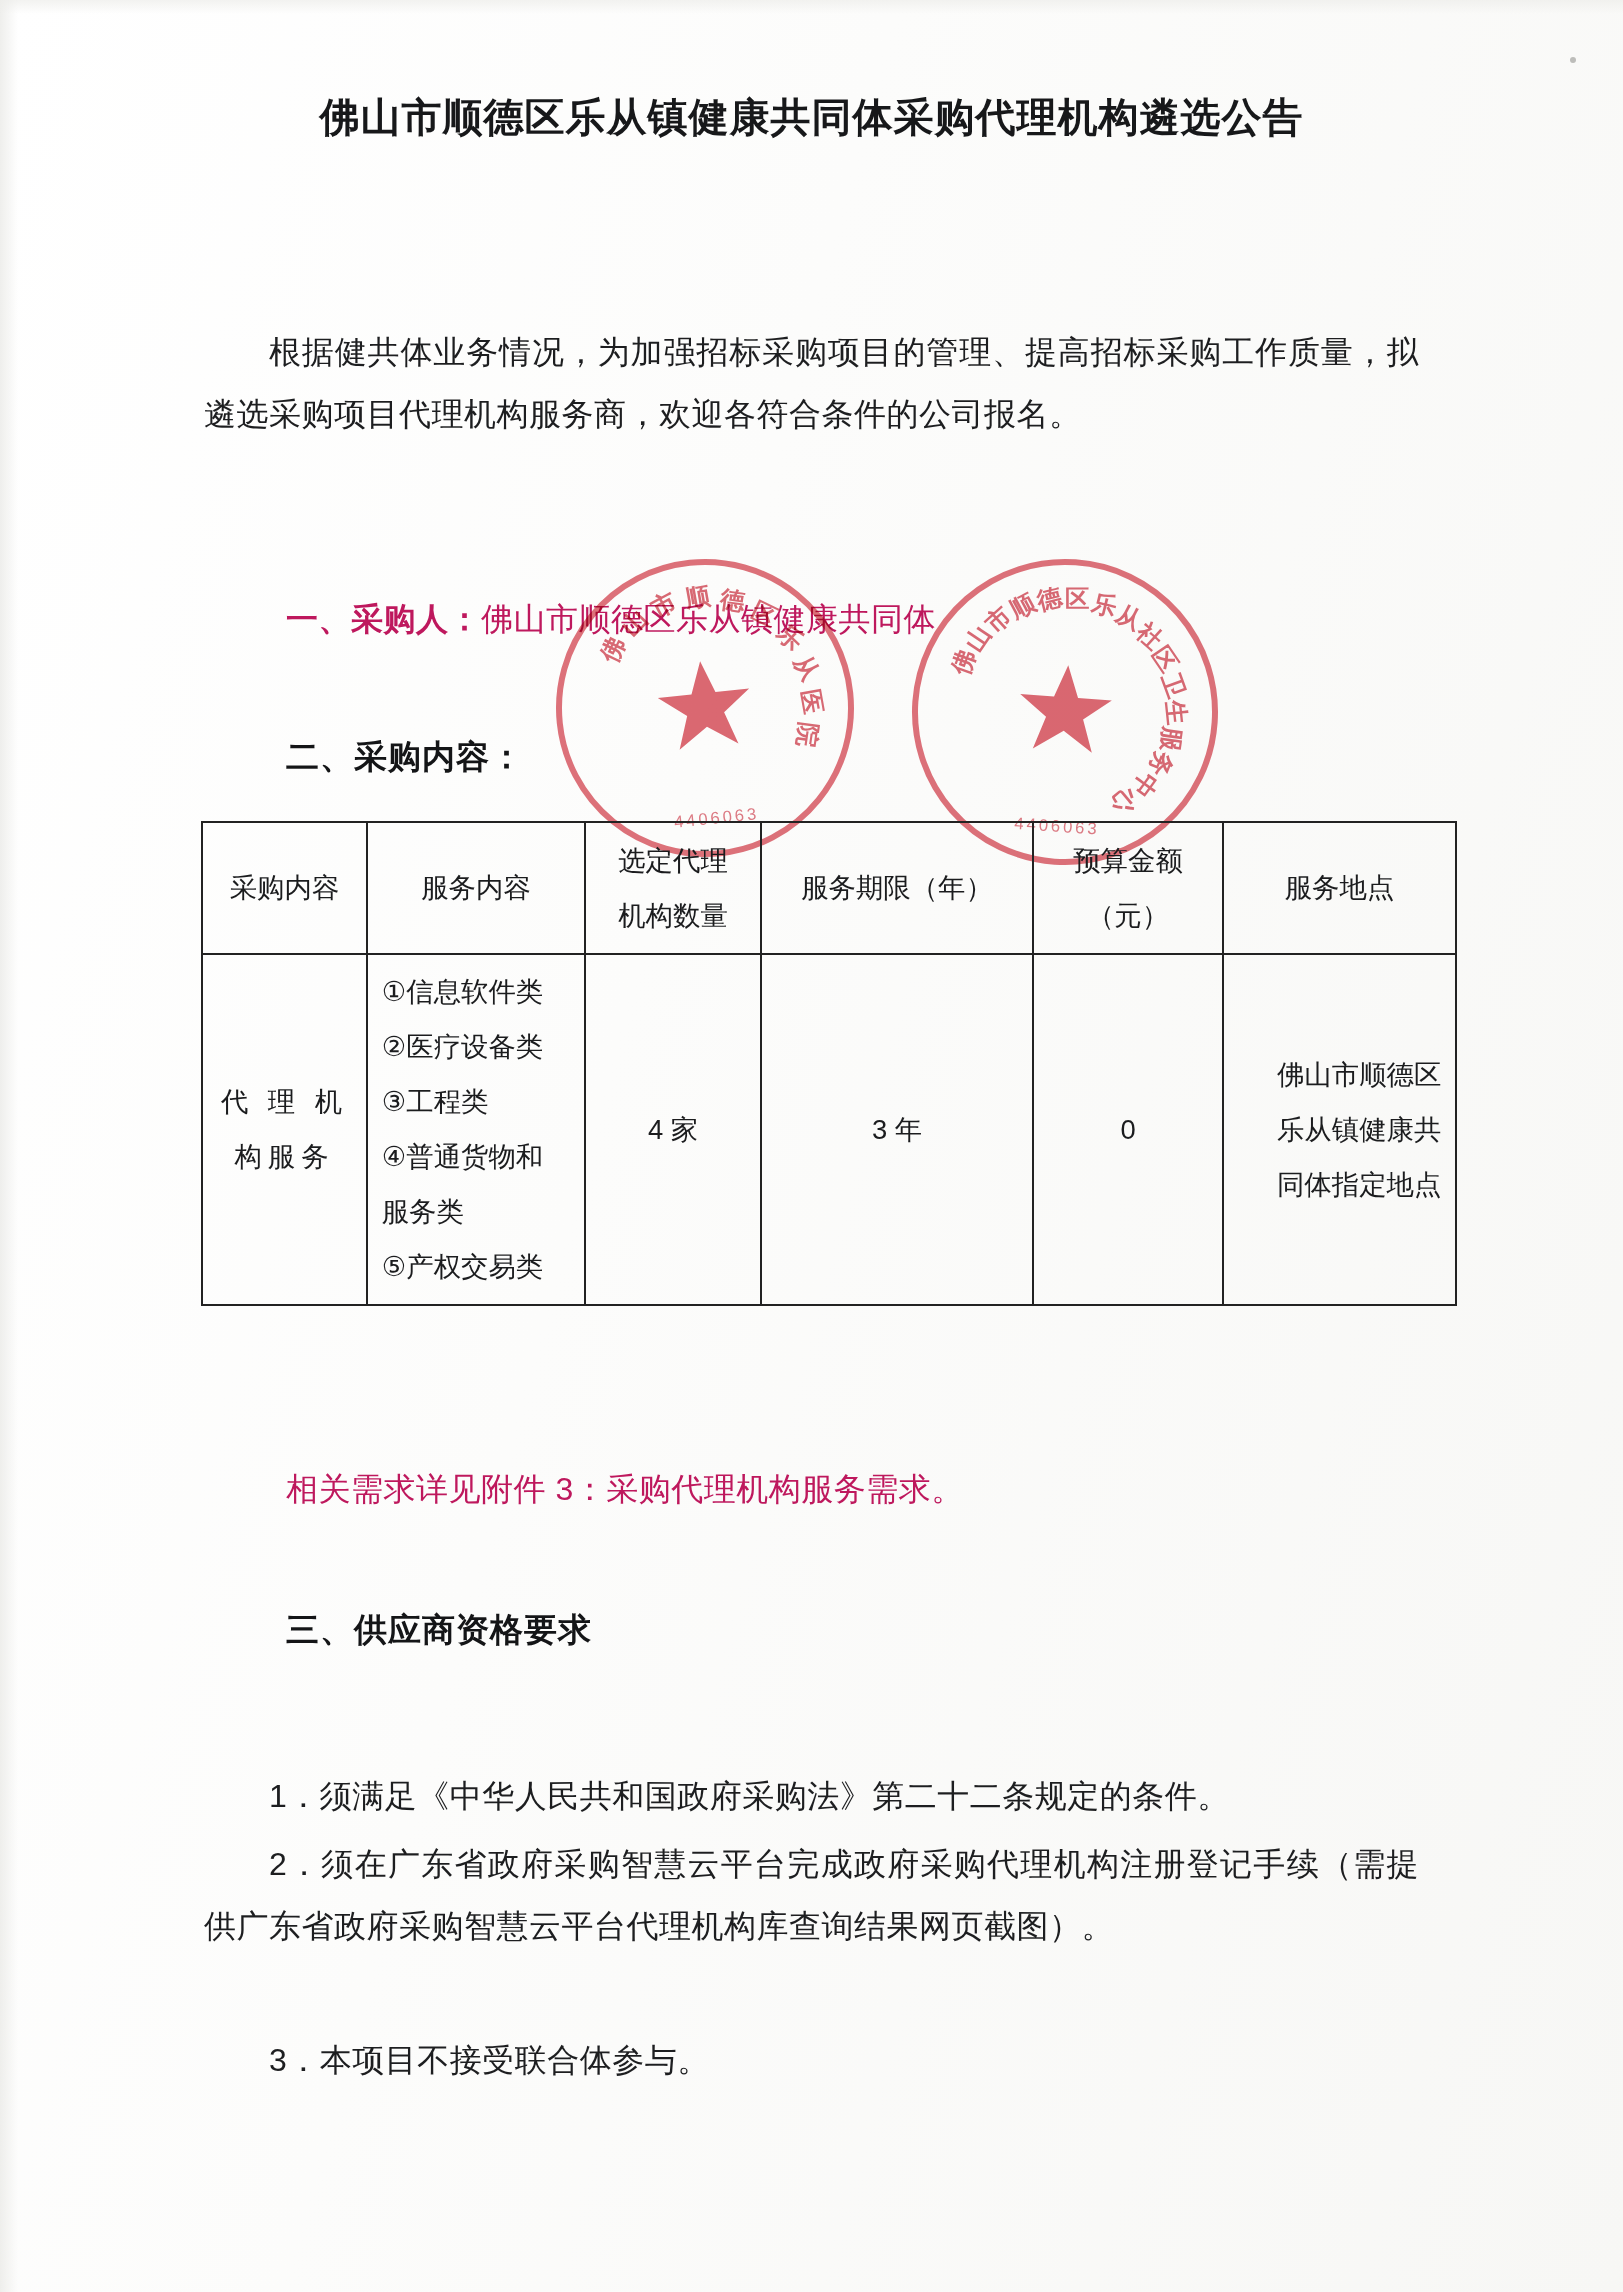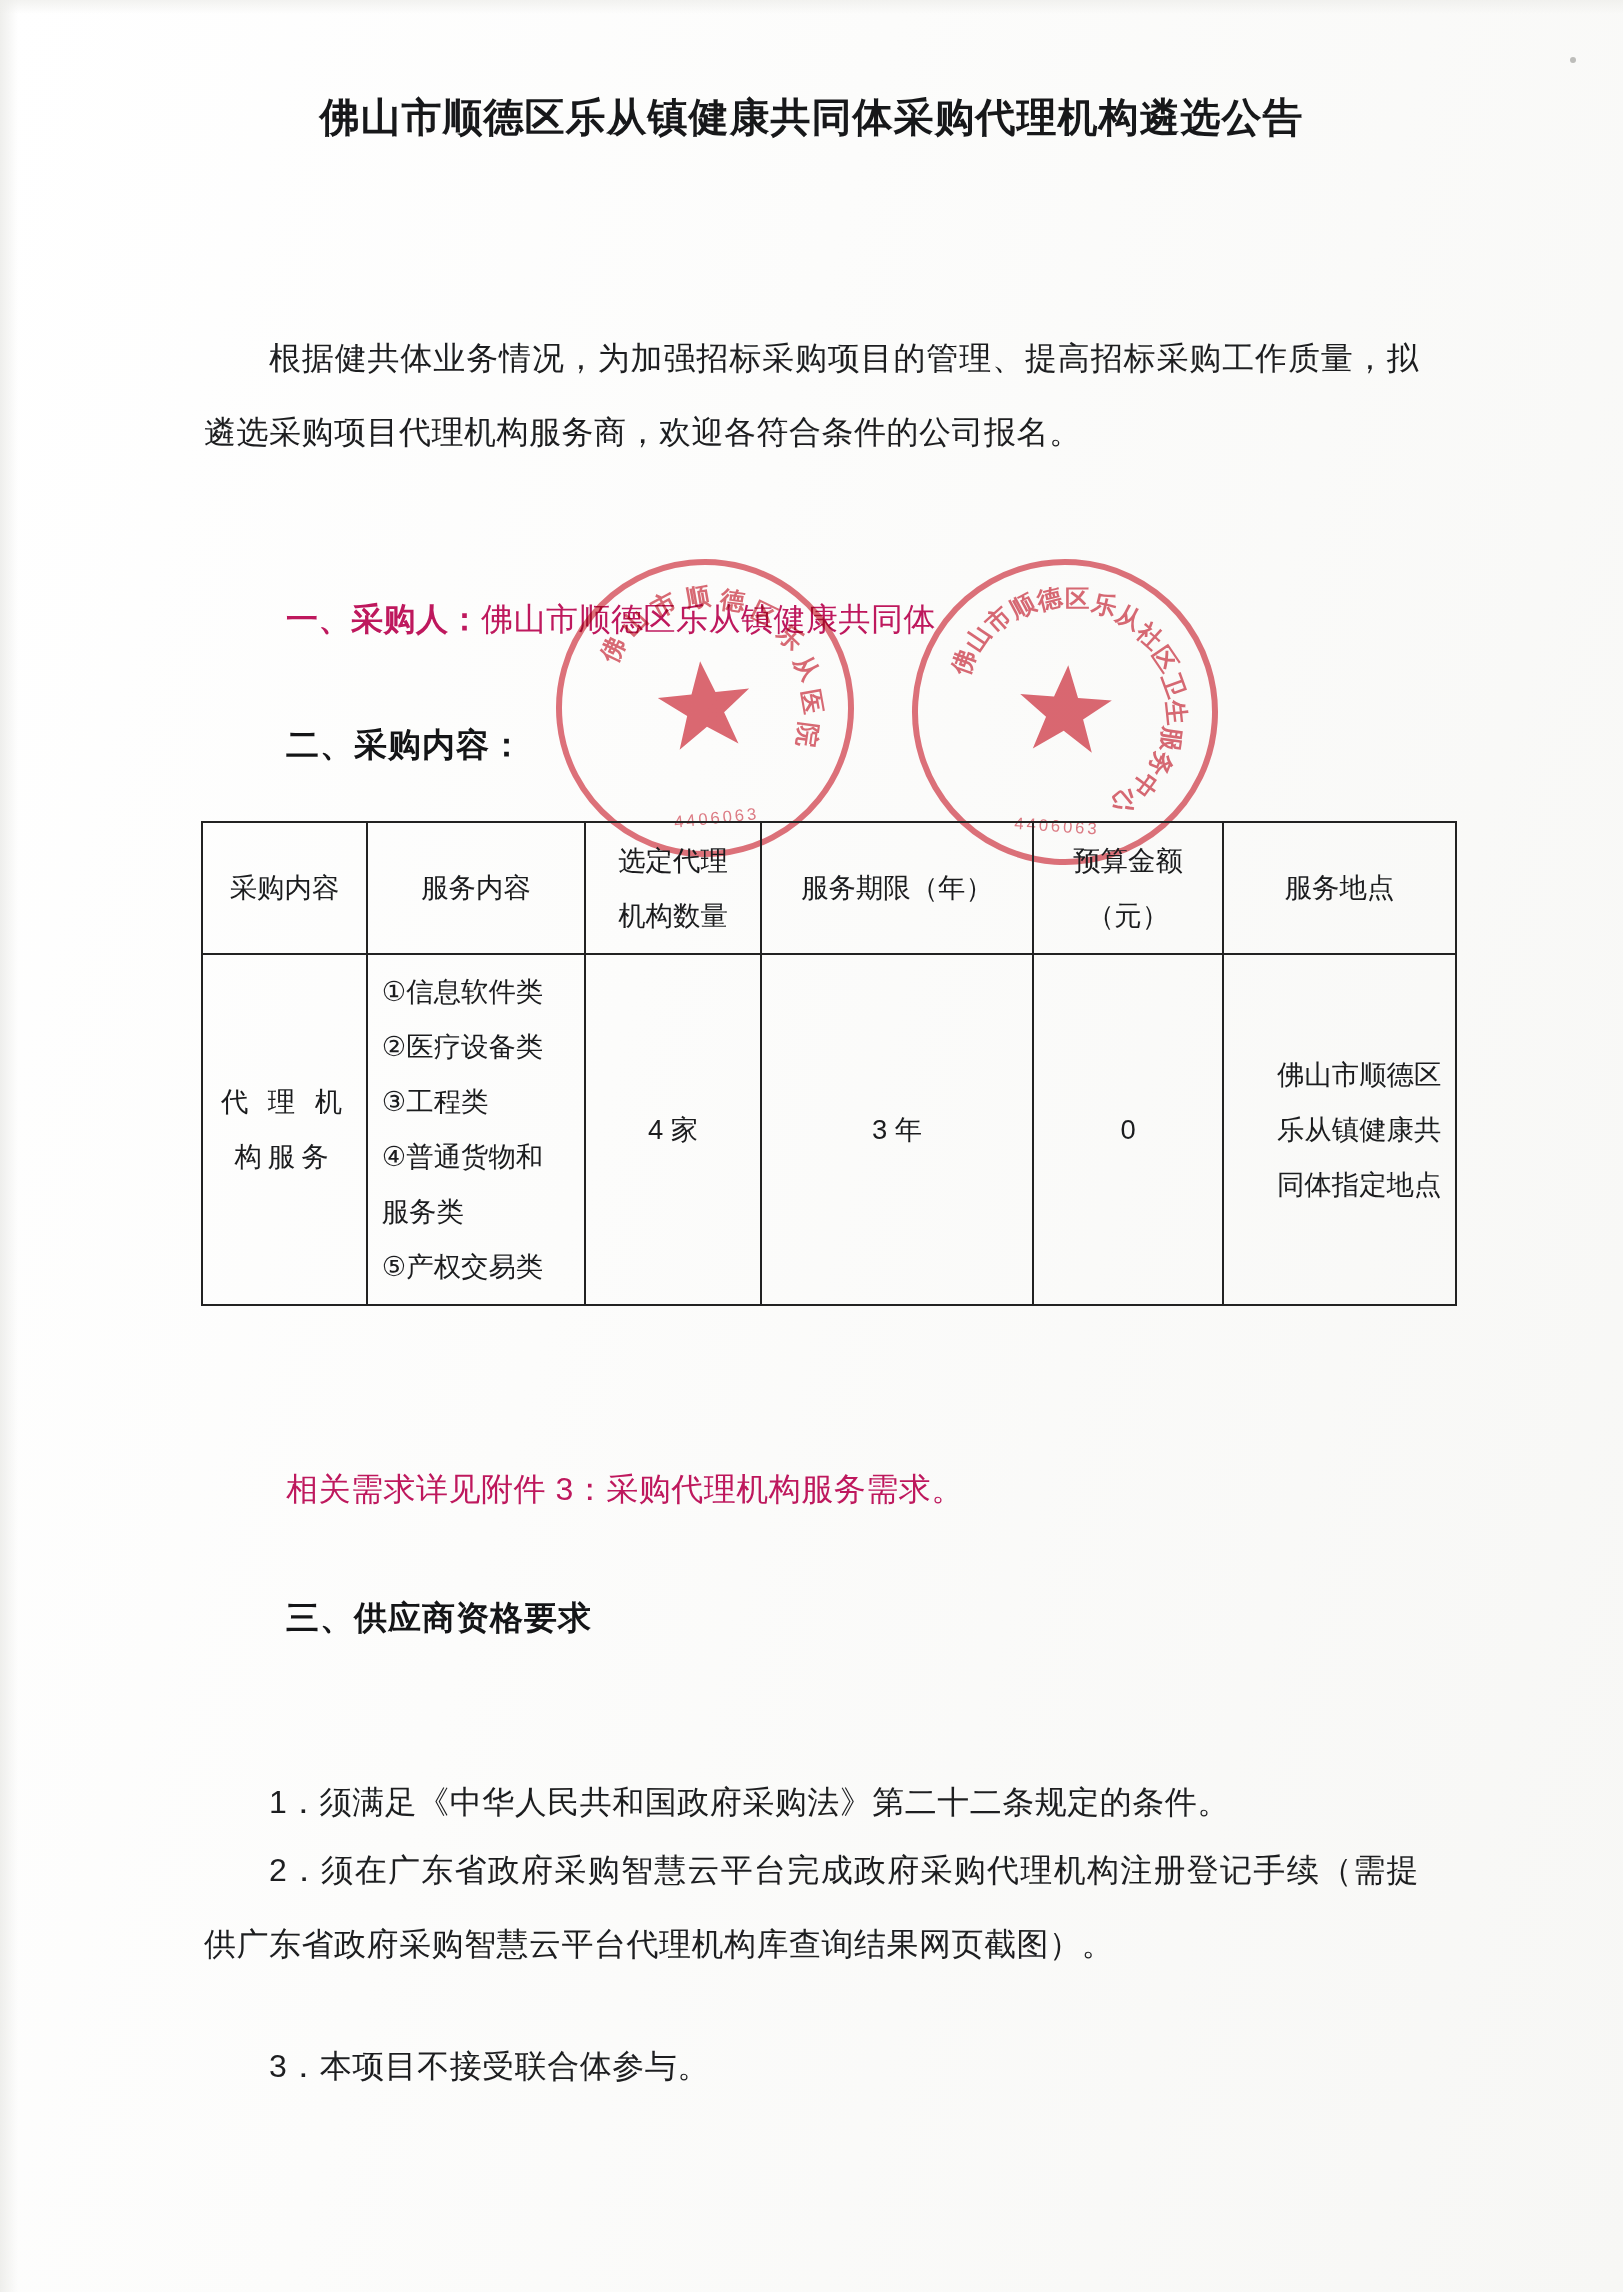--- a/index.html
+++ b/index.html
@@ -52,38 +52,39 @@
     font-size: 40px;
     font-weight: bold;
     letter-spacing: 1px;
     color: #17181a;
     font-family: "DejaVu Sans", "Liberation Sans", sans-serif;
   }
 
   .para {
     position: absolute;
     font-size: 32px;
-    line-height: 74px;
+    line-height: 62px;
     color: #1d1e20;
     letter-spacing: 0.5px;
   }
 
   .body-para {
     left: 204px;
     width: 1215px;
     text-indent: 65px;
     text-align: justify;
   }
 
   .sec-head {
     position: absolute;
     font-size: 33px;
     font-weight: bold;
     letter-spacing: 1px;
     color: #141517;
+    margin-top: 12px;
   }
 
   .sec-line {
     position: absolute;
     font-size: 32px;
     letter-spacing: 0.5px;
     color: #be185d;
   }
   .sec-line b {
     font-weight: bold;

